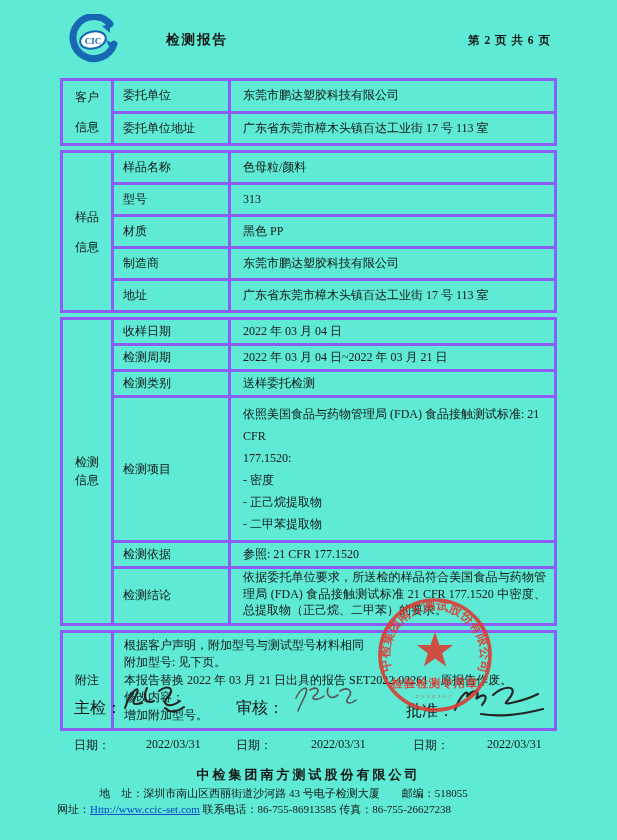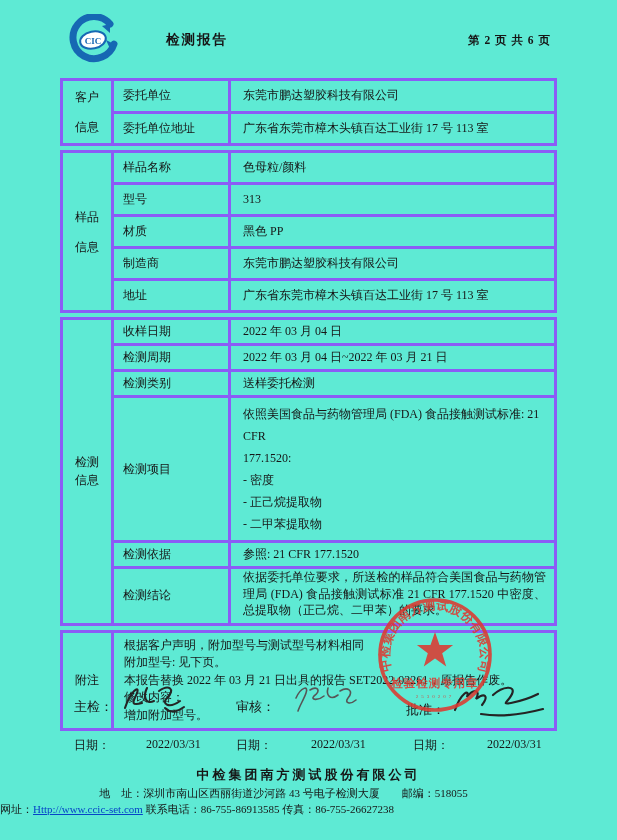--- a/index.html
+++ b/index.html
@@ -21,29 +21,29 @@
   td.key{width:101px;padding:3px 4px 3px 9px;}
   td.val{padding:3px 8px 3px 12px;}
   tr.h31{height:31px;} tr.h32{height:32px;} tr.h24{height:24px;}
   td.multiline{white-space:pre-line;line-height:22px;padding-top:5px;padding-bottom:5px;margin-left:10px;}
   td.concl{line-height:16.5px;padding-top:0;padding-bottom:4px;text-align:justify;}
   .note-line{line-height:17.5px;}
   td.noteval{padding:4px 8px 4px 10px;}
   
   .stamp{position:absolute;left:375px;top:595px;width:120px;height:120px;opacity:.88;pointer-events:none;}
   
-  .sig-label{position:absolute;font-size:13px;}
+  .sig-label{position:absolute;font-size:16px;}
   .sig-svg{position:absolute;}
   .date-label{position:absolute;font-size:12px;}
   .date-val{position:absolute;font-size:12px;}
   
   .foot-company{position:absolute;left:0;width:617px;top:766px;text-align:center;
     font-size:13px;font-weight:bold;letter-spacing:3px;}
   .foot-addr{position:absolute;left:0;width:567px;top:786px;text-align:center;font-size:11px;}
-  .foot-contact{position:absolute;left:0;width:508px;top:802px;text-align:left;font-size:11px;}
+  .foot-contact{position:absolute;left:0;width:508px;top:802px;text-align:center;font-size:11px;}
   .foot-link{color:#0645c8;text-decoration:underline;cursor:pointer;}
 </style>
 </head>
 <body>
 
 <div class="page">
 
   <svg class="hdr-logo" viewBox="0 0 54 52">
     <path d="M44 10 A 21 21 0 1 0 48 30" fill="none" stroke="#1668b3" stroke-width="7" stroke-linecap="round"></path>
     <path d="M48 30 L 40 26 L 45 37 Z" fill="#1668b3"></path>

